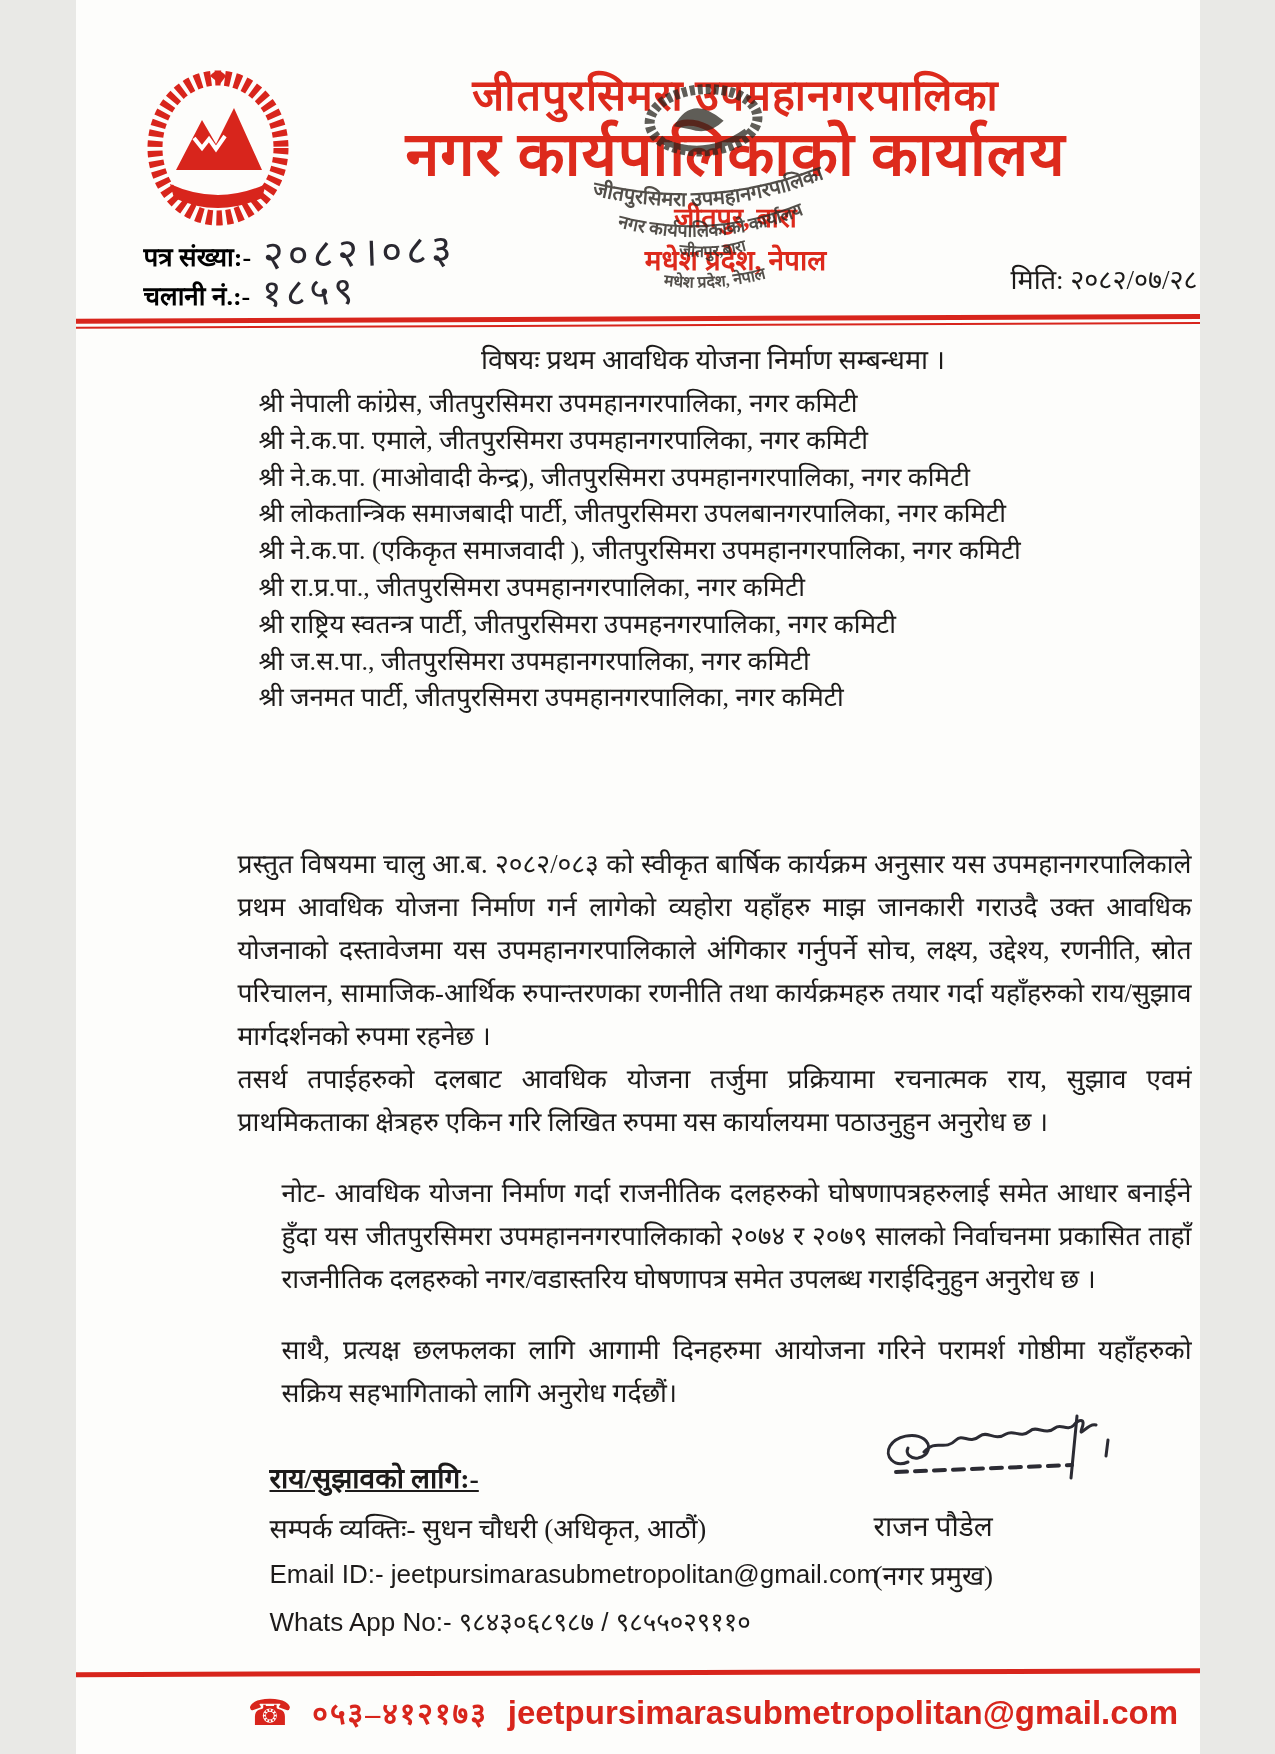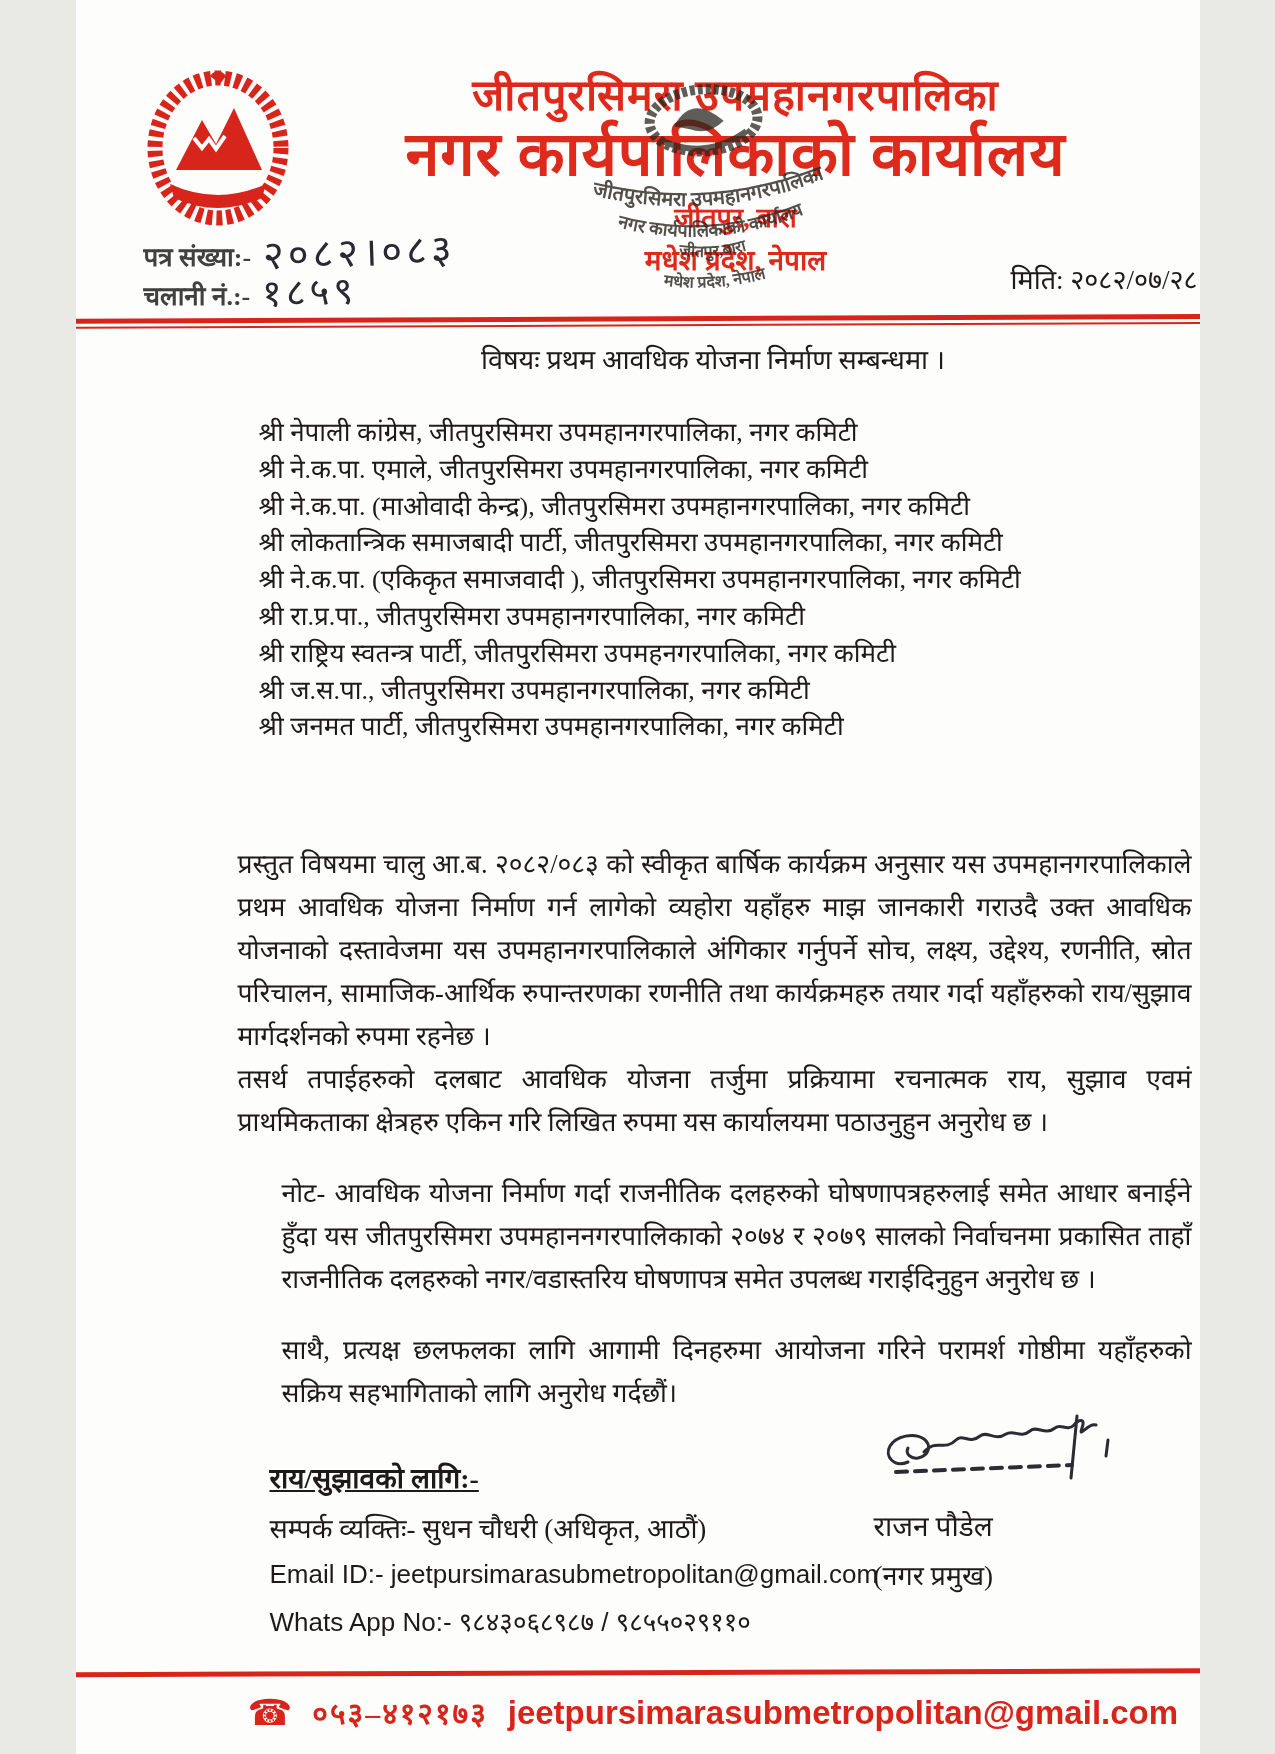--- a/index.html
+++ b/index.html
@@ -11,30 +11,30 @@
   
   .emblem { position:absolute; left:62px; top:64px; width:160px; height:176px; }
   .title-block { position:absolute; left:205px; top:72px; width:910px; text-align:center; color:#dd2a1c; }
   .t1 { font-size:43px; font-weight:bold; letter-spacing:1px; line-height:1.1; }
   .t2 { font-size:61px; font-weight:bold; letter-spacing:1px; margin-top:2px; line-height:1.1; }
   .t3 { font-size:27px; font-weight:bold; margin-top:10px; }
   .t4 { font-size:28px; font-weight:bold; margin-top:5px; }
   .stamp { position:absolute; left:462px; top:80px; width:345px; height:265px; opacity:.82; transform:rotate(-4deg); }
   .meta { position:absolute; left:68px; top:236px; }
   .meta-row { display:flex; align-items:baseline; gap:12px; white-space:nowrap; }
-  .meta-label { color:#404040; font-weight:bold; font-size:26px; }
+  .meta-label { color:#000000; font-weight:bold; font-size:26px; }
   .handwrite { font-size:40px; color:#2a2830; transform:rotate(-2deg); letter-spacing:4px; line-height:.85; }
   .handwrite.small { font-size:38px; }
   .date-line { position:absolute; left:935px; top:260px; font-size:27px; white-space:nowrap; }
   .rule { position:absolute; left:-6px; top:316px; width:1290px; transform:rotate(-0.25deg); }
   .rule .thick { height:5px; background:#d8251c; }
   .rule .thin { height:2px; background:#d8251c; margin-top:3px; }
   
   .subject { position:absolute; left:0; top:340px; width:1275px; text-align:center; font-size:27px; }
-  .addressees { position:absolute; left:183px; top:386px; font-size:26px; line-height:36.8px;margin-top:29px; }
+  .addressees { position:absolute; left:183px; top:386px; font-size:26px; line-height:36.8px; }
   .body-text { position:absolute; left:162px; top:843px; width:954px; font-size:26.5px; line-height:43px; text-align:justify; }
   .body-text p { margin:0; }
   .body-text p.gap { margin-top:28px;margin-left:44px; }
   
   .contact { position:absolute; left:180px; top:1458px; font-size:27px;margin-left:14px; }
   .contact .heading { font-weight:bold; text-decoration:underline; font-size:28px; }
   .contact .person { margin-top:13px; }
   .contact .latin { font-family:"Liberation Sans","DejaVu Sans",sans-serif; font-size:26px; margin-top:13px; }
   .sig-block { position:absolute; left:798px; top:1412px; width:300px; text-align:left; }
   .sig-name { font-size:28px; margin-top:2px; }
@@ -107,21 +107,21 @@
     <div class="thick"></div>
       <div class="thin"></div>
   </div>
 
   <div class="subject">विषयः प्रथम आवधिक योजना निर्माण सम्बन्धमा ।</div>
 
   <div class="addressees">
     <div>श्री नेपाली कांग्रेस, जीतपुरसिमरा उपमहानगरपालिका, नगर कमिटी</div>
     <div>श्री ने.क.पा. एमाले, जीतपुरसिमरा उपमहानगरपालिका, नगर कमिटी</div>
     <div>श्री ने.क.पा. (माओवादी केन्द्र), जीतपुरसिमरा उपमहानगरपालिका, नगर कमिटी</div>
-    <div>श्री लोकतान्त्रिक समाजबादी पार्टी, जीतपुरसिमरा उपमहानगरपालिका, नगर कमिटी</div>
+    <div>श्री लोकतान्त्रिक समाजबादी पार्टी, जीतपुरसिमरा उपलबानगरपालिका, नगर कमिटी</div>
     <div>श्री ने.क.पा. (एकिकृत समाजवादी ), जीतपुरसिमरा उपमहानगरपालिका, नगर कमिटी</div>
     <div>श्री रा.प्र.पा., जीतपुरसिमरा उपमहानगरपालिका, नगर कमिटी</div>
     <div>श्री राष्ट्रिय स्वतन्त्र पार्टी, जीतपुरसिमरा उपमहनगरपालिका, नगर कमिटी</div>
     <div>श्री ज.स.पा., जीतपुरसिमरा उपमहानगरपालिका, नगर कमिटी</div>
     <div>श्री जनमत पार्टी, जीतपुरसिमरा उपमहानगरपालिका, नगर कमिटी</div>
   </div>
 
   <div class="body-text">
     <p>प्रस्तुत विषयमा चालु आ.ब. २०८२/०८३ को स्वीकृत बार्षिक कार्यक्रम अनुसार यस उपमहानगरपालिकाले प्रथम आवधिक योजना निर्माण गर्न लागेको व्यहोरा यहाँहरु माझ जानकारी गराउदै उक्त आवधिक योजनाको दस्तावेजमा यस उपमहानगरपालिकाले अंगिकार गर्नुपर्ने सोच, लक्ष्य, उद्देश्य, रणनीति, स्रोत परिचालन, सामाजिक-आर्थिक रुपान्तरणका रणनीति तथा कार्यक्रमहरु तयार गर्दा यहाँहरुको राय/सुझाव मार्गदर्शनको रुपमा रहनेछ ।</p>
     <p>तसर्थ तपाईहरुको दलबाट आवधिक योजना तर्जुमा प्रक्रियामा रचनात्मक राय, सुझाव एवमं प्राथमिकताका क्षेत्रहरु एकिन गरि लिखित रुपमा यस कार्यालयमा पठाउनुहुन अनुरोध छ ।</p>

